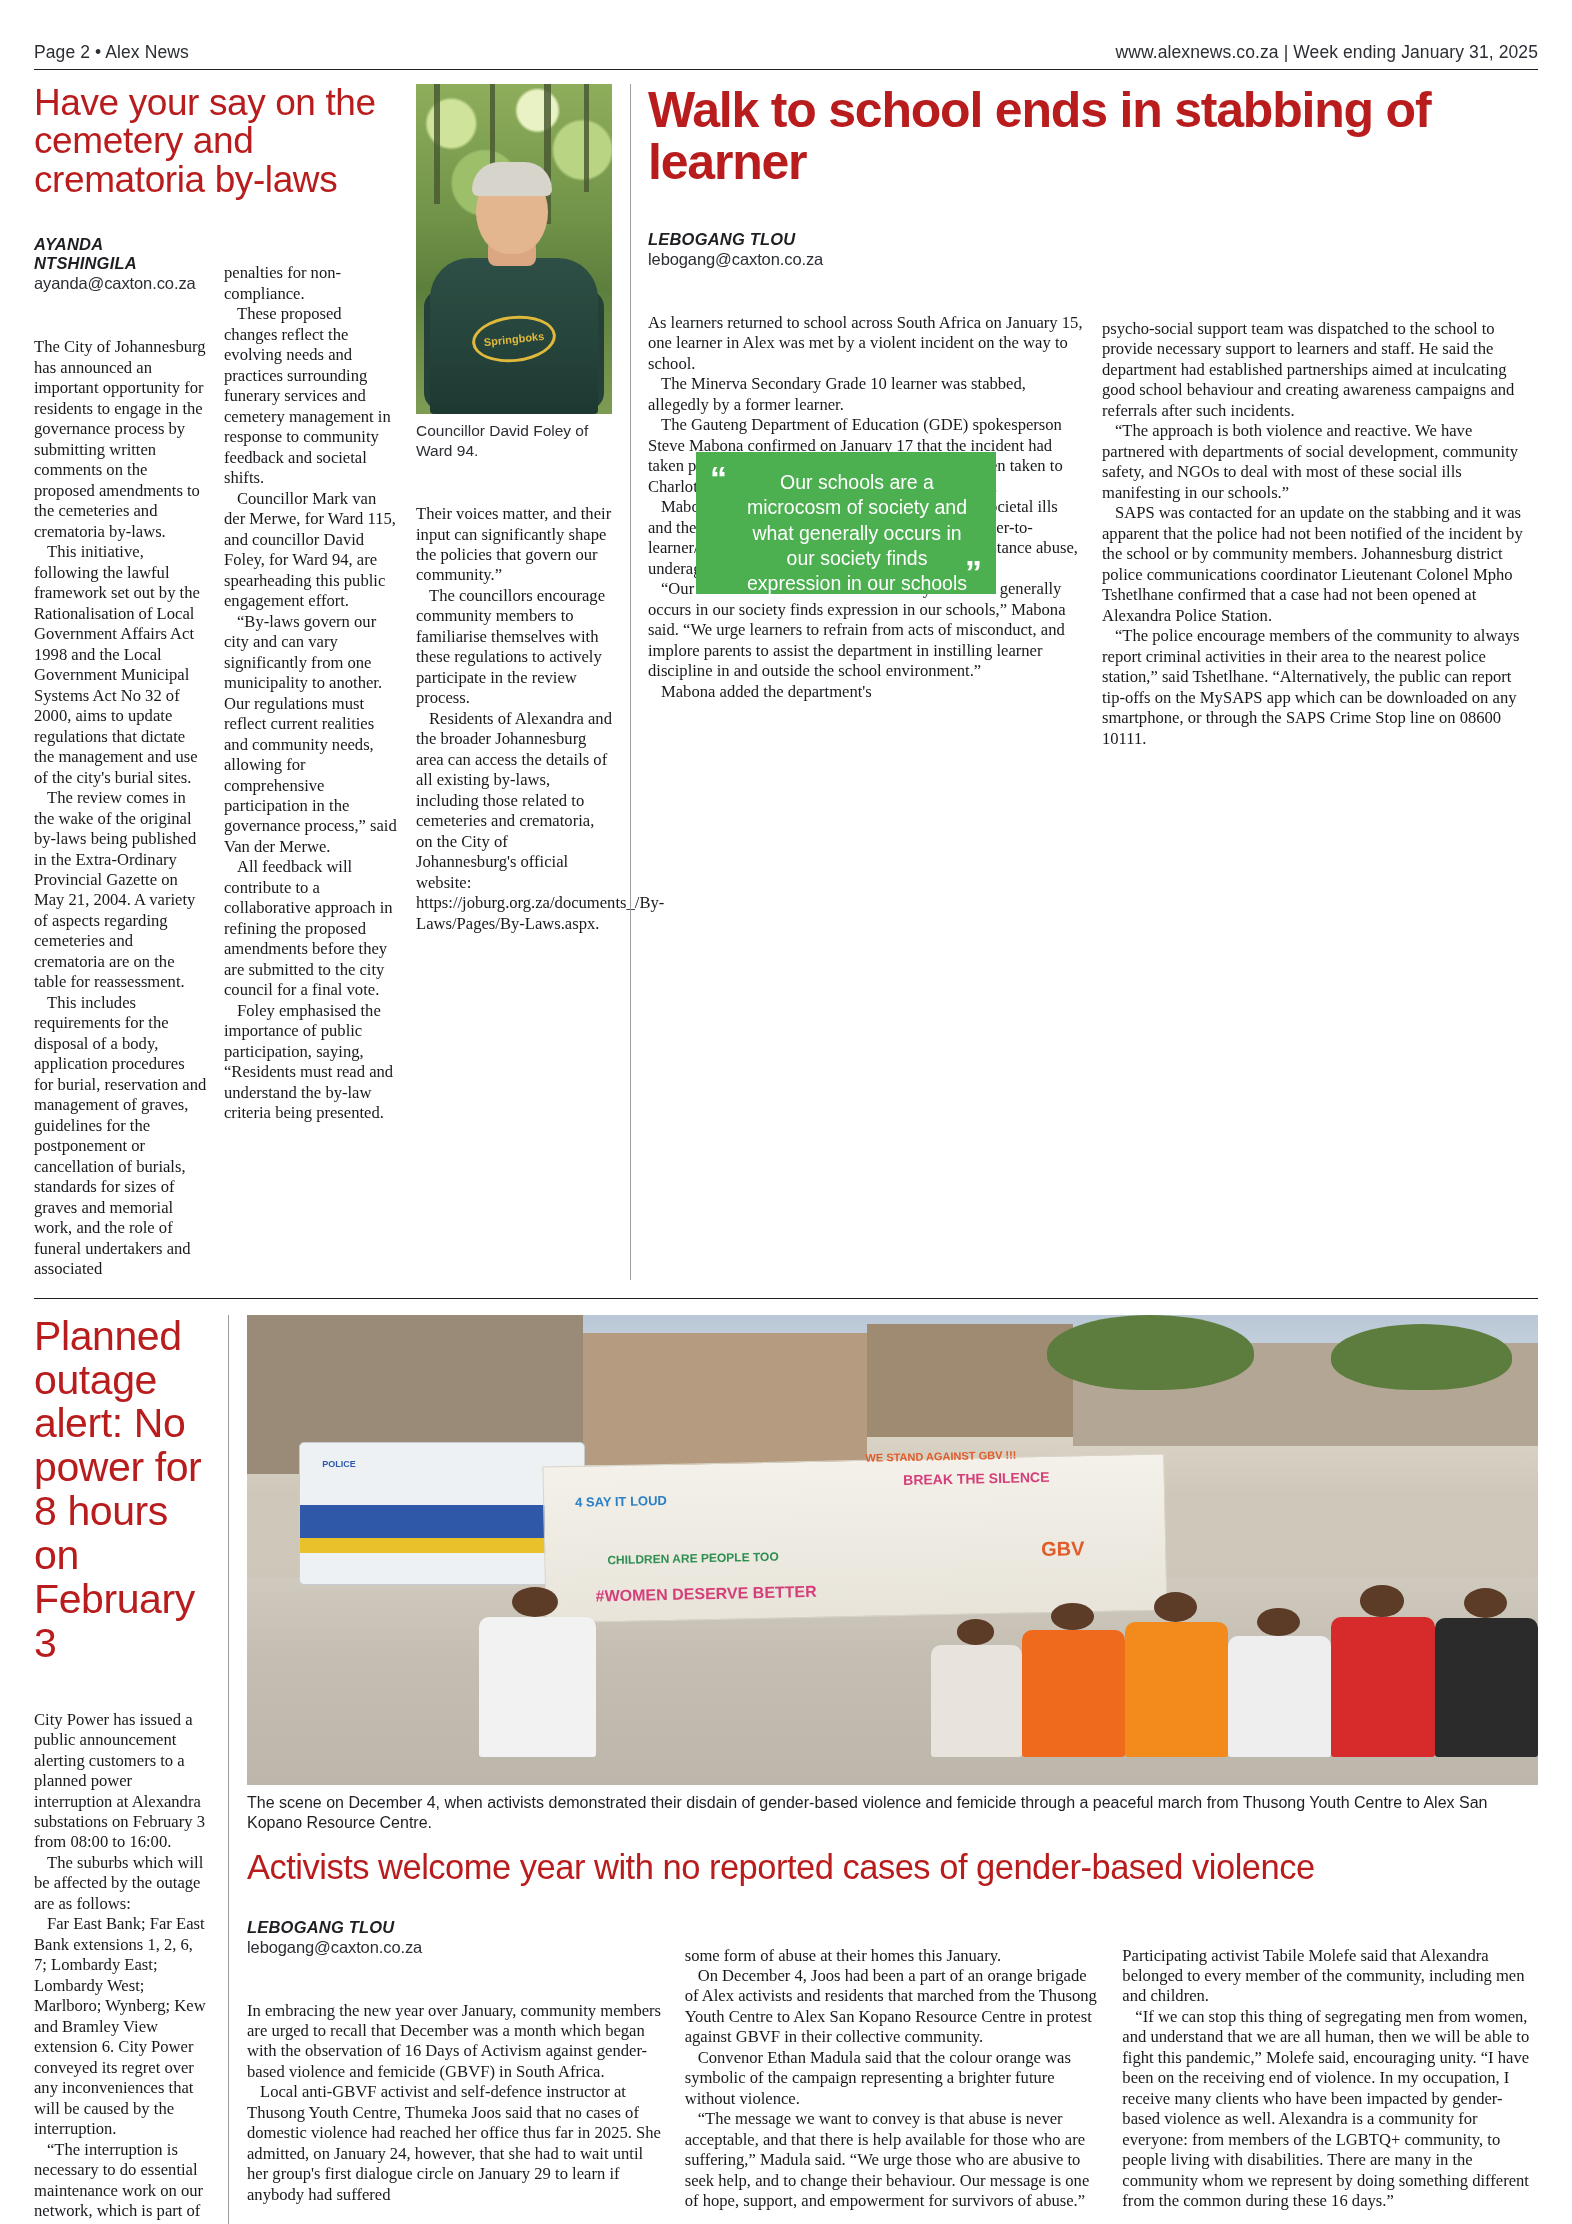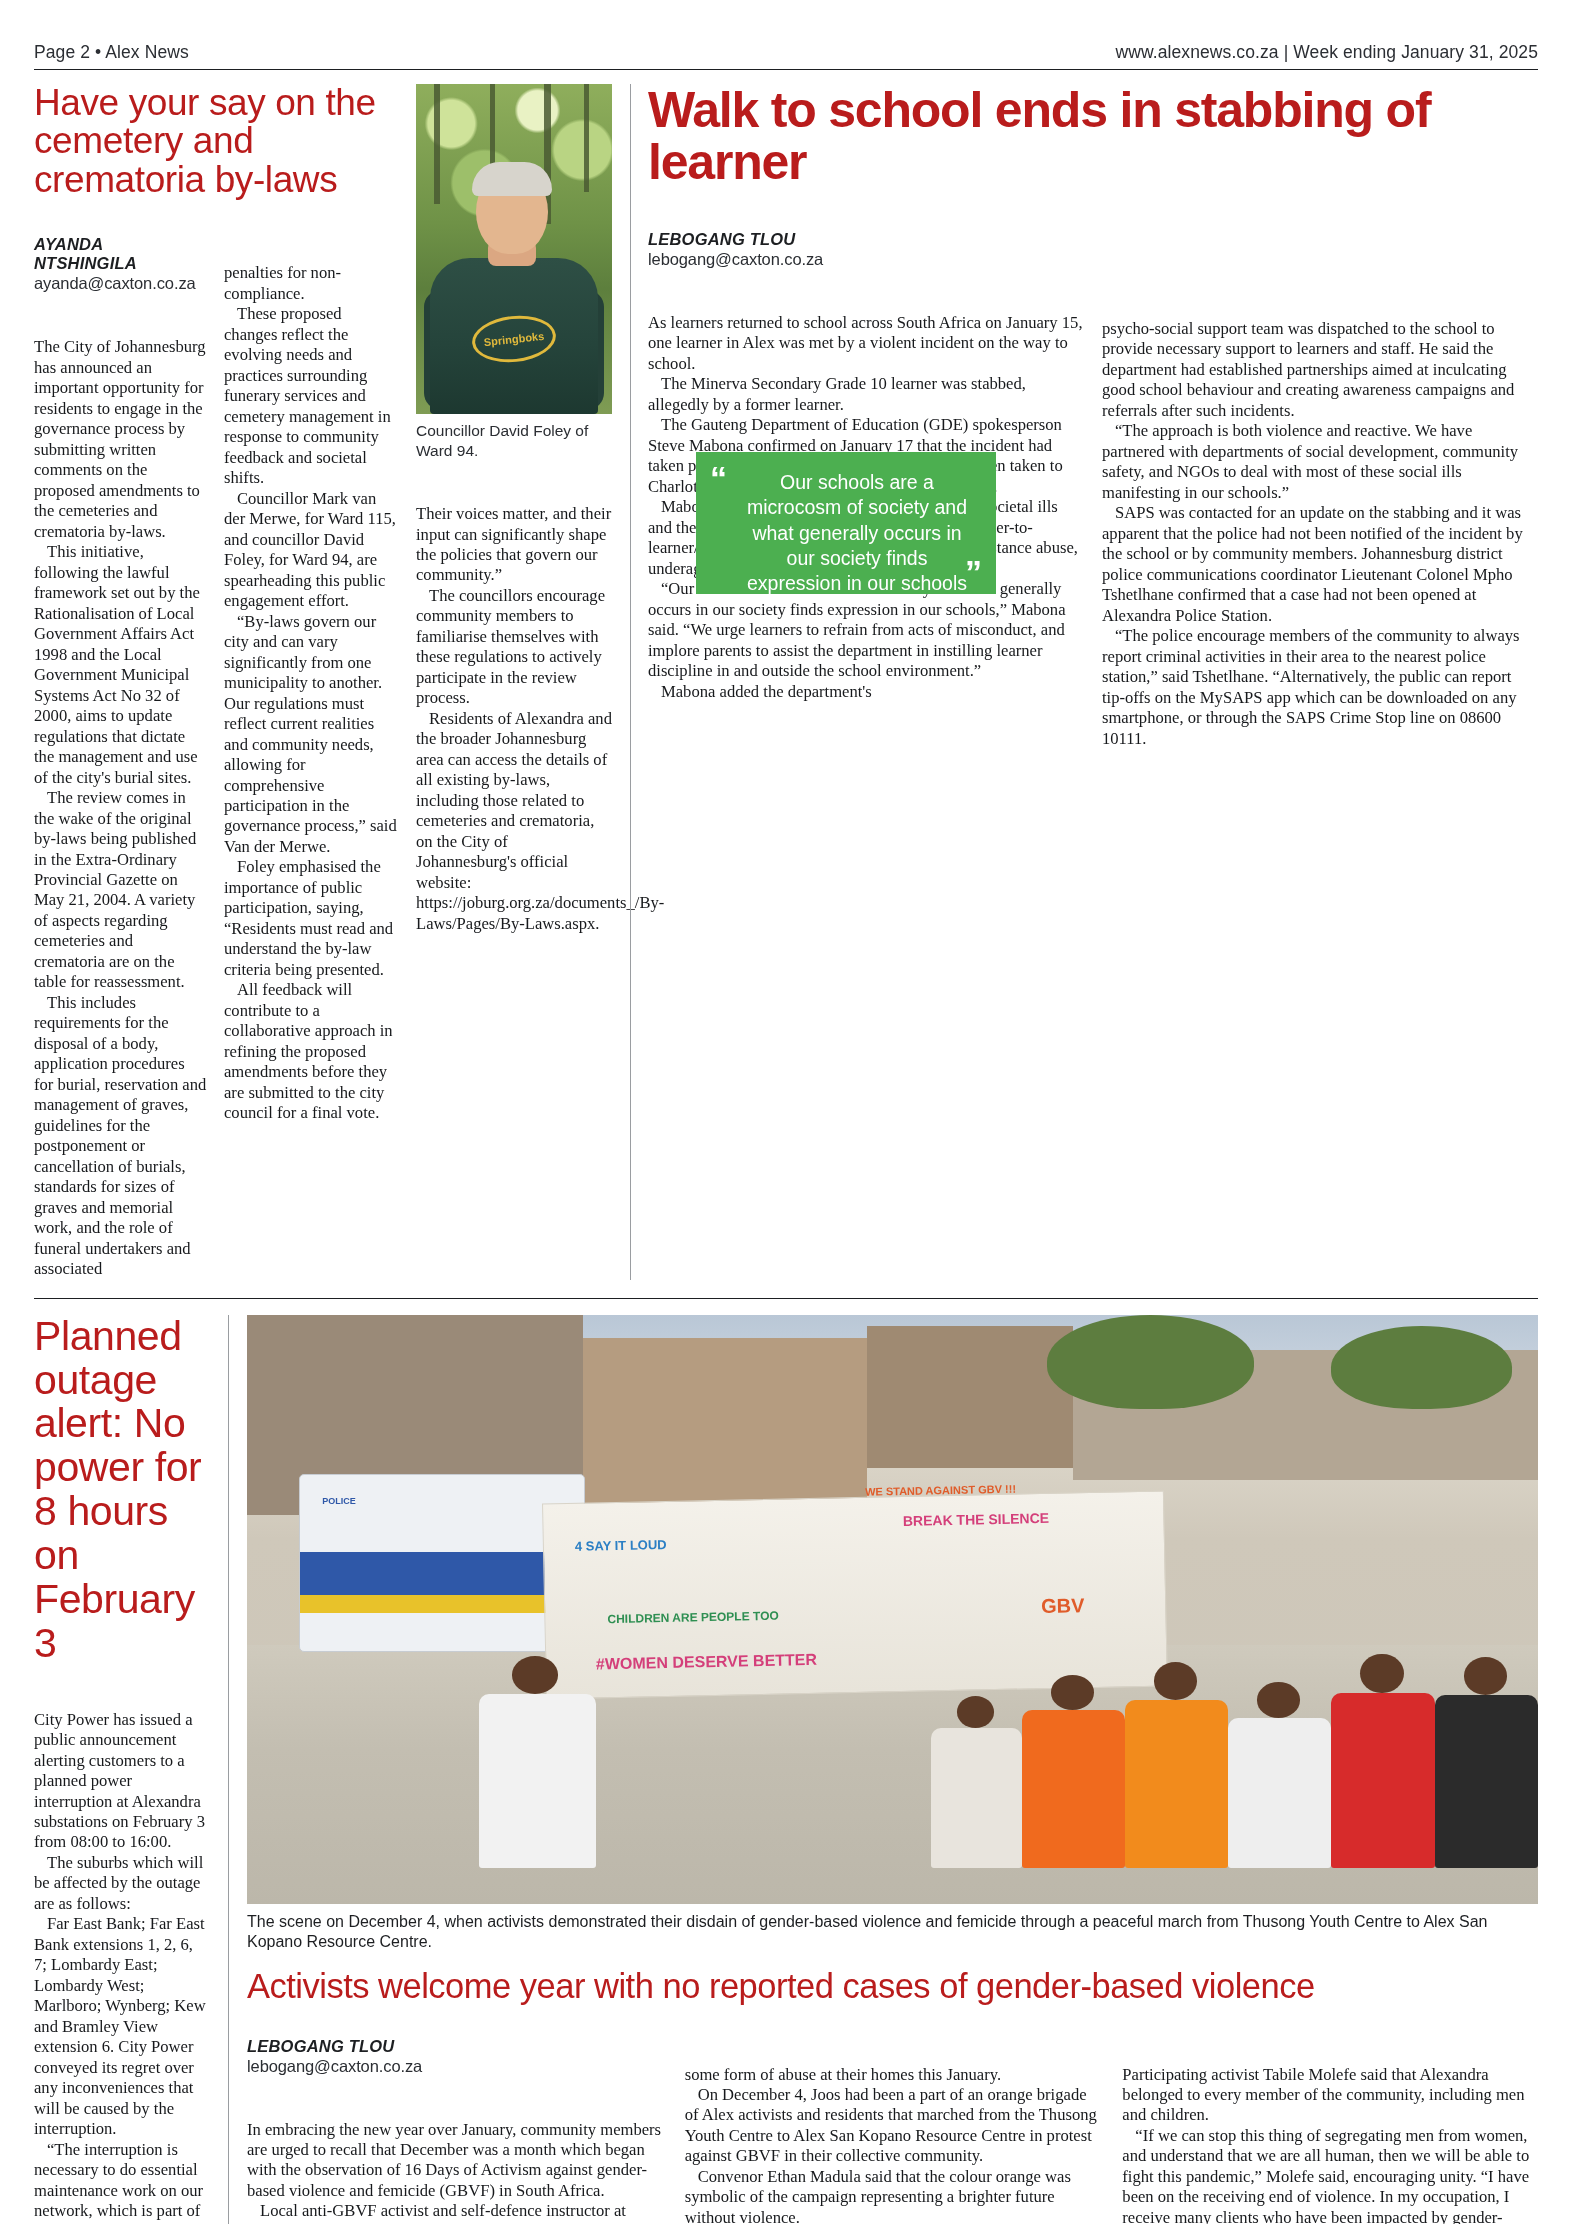--- a/index.html
+++ b/index.html
@@ -122,21 +122,21 @@
   
   .mid-zone{display:flex;align-items:flex-start;margin-top:16px;}
   .outage{width:176px;flex:0 0 176px;}
   .outage .hl{font-size:41px;line-height:1.07;margin-bottom:18px;}
   .outage .body-col{font-size:16.6px;}
 
   .mid-vrule{width:0;border-left:1.2px solid #9a9da1;align-self:stretch;margin:0 18px;}
 
   .march-wrap{flex:1 1 auto;min-width:0;}
   .march-photo{
-    width:100%;height:589px;
+    width:100%;height:470px;
     position:relative;overflow:hidden;
     background:#ec4899;
   }
 
   
   .story-c{margin-top:16px;}
   .story-c .hl{font-size:34.5px;margin-bottom:16px;letter-spacing:-0.5px;}
   .story-c-cols{display:flex;gap:22px;}
   .story-c-cols .col{flex:1 1 0;min-width:0;}
   .foley-bg{
@@ -230,22 +230,22 @@
             <p>This includes requirements for the disposal of a body, application procedures for burial, reservation and management of graves, guidelines for the postponement or cancellation of burials, standards for sizes of graves and memorial work, and the role of funeral undertakers and associated</p>
           </div>
         </div>
 
         <div class="col">
           <div class="body-col">
             <p class="first">penalties for non-compliance.</p>
             <p>These proposed changes reflect the evolving needs and practices surrounding funerary services and cemetery management in response to community feedback and societal shifts.</p>
             <p>Councillor Mark van der Merwe, for Ward 115, and councillor David Foley, for Ward 94, are spearheading this public engagement effort.</p>
             <p>“By-laws govern our city and can vary significantly from one municipality to another. Our regulations must reflect current realities and community needs, allowing for comprehensive participation in the governance process,” said Van der Merwe.</p>
+            <p>All feedback will contribute to a collaborative approach in refining the proposed amendments before they are submitted to the city council for a final vote.</p>
             <p>Foley emphasised the importance of public participation, saying, “Residents must read and understand the by-law criteria being presented.</p>
-            <p>All feedback will contribute to a collaborative approach in refining the proposed amendments before they are submitted to the city council for a final vote.</p>
           </div>
         </div>
       </div>
     </div>
 
     <div class="photo-col">
       <div class="photo-foley">
         <div class="foley-bg"></div>
         <div class="foley-trunks">
           <div class="trunk" style="left:18px;top:0;width:6px;height:120px;"></div>

